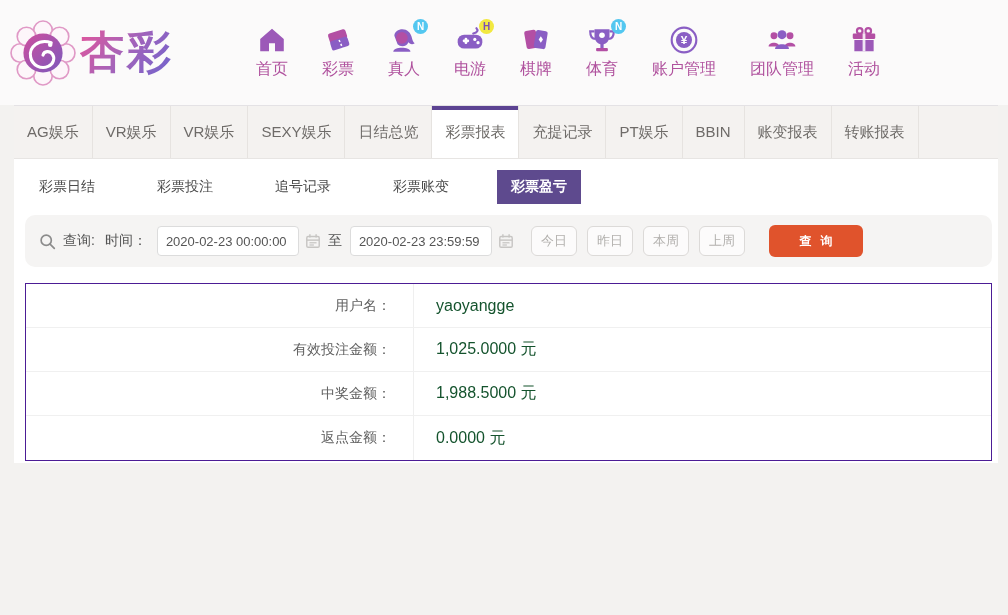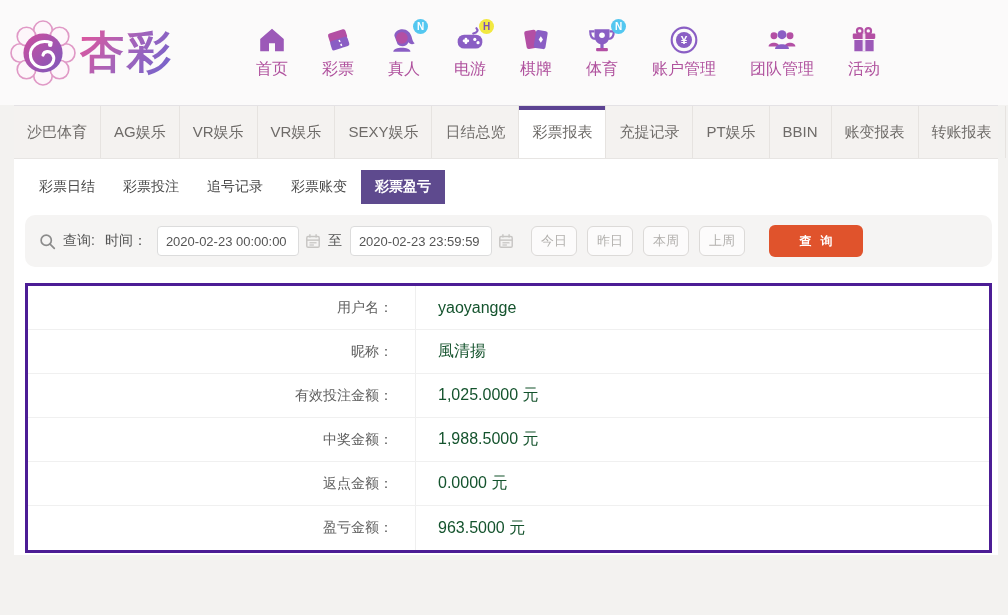--- a/index.html
+++ b/index.html
@@ -38,21 +38,21 @@
   .tabrow + .tabrow { border-top:1px solid #eceae8; }
   .tab {
     line-height:52px; height:52px; padding:0 13px; font-size:15px; color:#6e6b68;
     border-right:1px solid #e6e3e0; cursor:pointer; white-space:nowrap;
   }
   .tab.active { background:#fff; box-shadow:inset 0 4px 0 0 #5c4392; }
 
   
   .content { margin:0 10px 0 14px; background:#fff; padding-bottom:2px; }
 
-  .subtabs { padding:11px 0 11px 11px; display:flex; align-items:center; }
+  .subtabs { padding:11px 0 11px 11px; display:flex; align-items:center;gap:34px; }
   .subtab { padding:8px 14px; font-size:14px; color:#4a4a4a; cursor:pointer; white-space:nowrap; }
   .subtab.active { background:#5e4a8e; color:#fff; font-weight:bold; }
 
   .search-panel {
     margin:0 6px 0 11px; background:#f5f4f3; border-radius:10px; height:52px;
     display:flex; align-items:center; padding:0 14px;
   }
   .s-icon { margin-right:7px; display:flex; }
   .s-label { font-size:14px; color:#555; margin-right:10px; white-space:nowrap; }
   .date-input {
@@ -67,21 +67,21 @@
     color:#b3b1ae; font-size:13px; margin-left:10px; padding:0 9px; cursor:pointer;
     font-family:"Liberation Sans","DejaVu Sans",sans-serif;
   }
   .quick-btn:first-of-type { }
   .submit-btn {
     margin-left:24px; width:94px; height:32px; background:#e0532c; border:none; border-radius:6px;
     color:#fff; font-size:12px; font-weight:bold; letter-spacing:9px; text-indent:9px;
     text-align:center; cursor:pointer; font-family:"Liberation Sans","DejaVu Sans",sans-serif;
   }
 
-  .report-table { margin:16px 6px 0 11px; background:#fff; border:3px solid #4c1d95; }
+  .report-table { margin:16px 6px 0 11px; background:#fff; border:1px solid #4c1d95; }
   .trow { display:flex; height:44px; border-bottom:1px solid #f0f0f0; }
   .trow:last-child { border-bottom:none; }
   .tlabel {
     width:388px; border-right:1px solid #efefef; color:#606060; font-size:14px;
     display:flex; align-items:center; justify-content:flex-end; padding-right:22px;
   }
   .tvalue { flex:1; color:#14532d; font-size:16px; display:flex; align-items:center; padding-left:22px; }
 </style>
 </head>
 <body>
@@ -213,21 +213,20 @@
           <rect x="12.7" y="8" width="2.6" height="16.5" fill="#fff" opacity="0.85"></rect>
         </svg>
       </span>
       <span class="nav-label">活动</span>
     </div>
   </div>
 </div>
 
 <div class="tabbar">
   <div class="tabrow">
-    <div class="tab">沙巴体育</div>
     <div class="tab">AG娱乐</div>
     <div class="tab">VR娱乐</div>
     <div class="tab">VR娱乐</div>
     <div class="tab">SEXY娱乐</div>
     <div class="tab">日结总览</div>
     <div class="tab active">彩票报表</div>
     <div class="tab">充提记录</div>
     <div class="tab">PT娱乐</div>
     <div class="tab">BBIN</div>
     <div class="tab">账变报表</div>
@@ -283,34 +282,26 @@
     <button class="quick-btn">上周</button>
     <button class="submit-btn">查询</button>
   </div>
 
   <div class="report-table">
     <div class="trow">
       <div class="tlabel">用户名：</div>
       <div class="tvalue">yaoyangge</div>
     </div>
     <div class="trow">
-      <div class="tlabel">昵称：</div>
-      <div class="tvalue">風清揚</div>
-    </div>
-    <div class="trow">
       <div class="tlabel">有效投注金额：</div>
       <div class="tvalue">1,025.0000 元</div>
     </div>
     <div class="trow">
       <div class="tlabel">中奖金额：</div>
       <div class="tvalue">1,988.5000 元</div>
     </div>
     <div class="trow">
       <div class="tlabel">返点金额：</div>
       <div class="tvalue">0.0000 元</div>
     </div>
-    <div class="trow">
-      <div class="tlabel">盈亏金额：</div>
-      <div class="tvalue">963.5000 元</div>
-    </div>
   </div>
 
 </div>
 
 </body></html>

